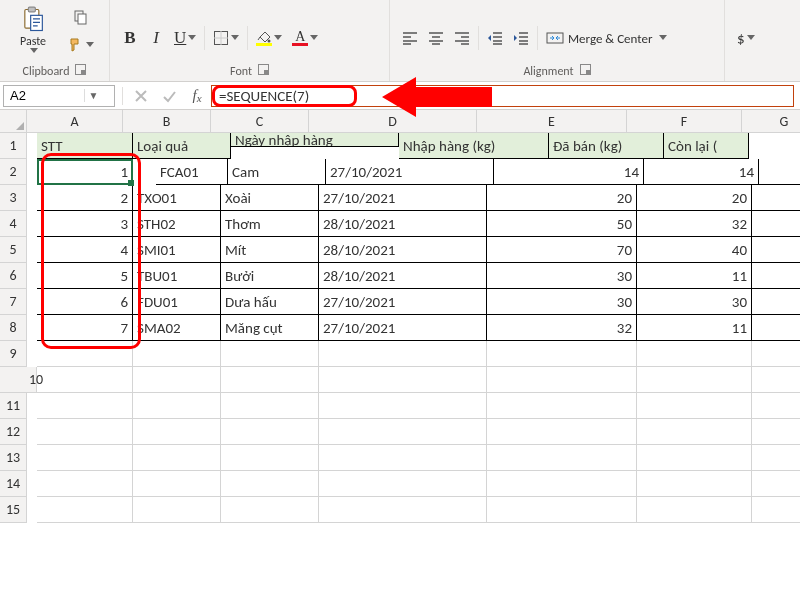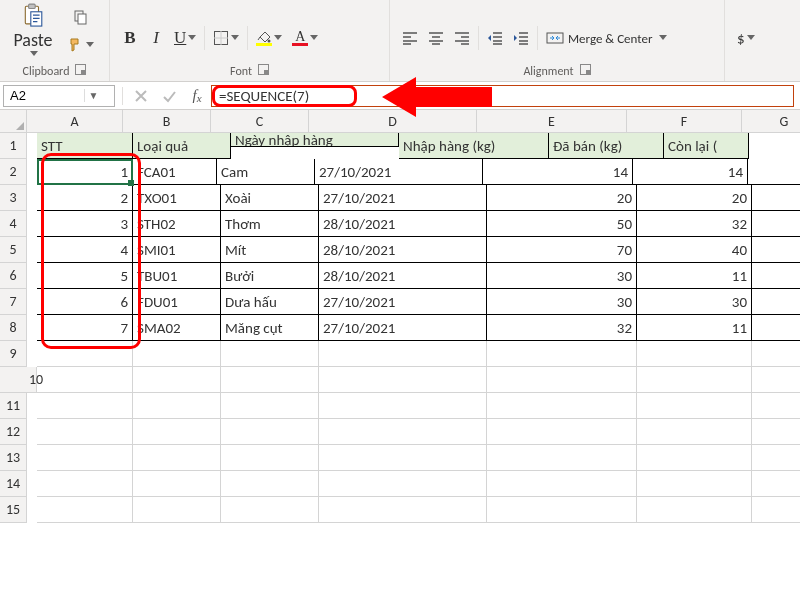--- a/index.html
+++ b/index.html
@@ -56,21 +56,21 @@
     display:inline-flex; align-items:center; justify-content:center;
     min-width:24px; height:24px; padding:0 4px;
     border-radius:3px; color:#333; cursor:default;
   }
   .rbtn svg { display:block; }
   .vsplit{width:1px;height:24px;background:#e1dfdd;margin:0 2px;}
   .paste-big {
     display:flex; flex-direction:column; align-items:center; justify-content:center;
     width:50px; height:54px; margin-top:-2px;
   }
-  .paste-big .lbl{font-size:18px;}
+  .paste-big .lbl{font-size:12px;}
   .chev-down{margin-left:2px;}
   .font-color-strip{width:16px;height:3px;background:#E81123;display:block;}
   .fill-color-strip{width:16px;height:3px;background:#FFFF00;display:block;}
 
   
   .fbar {
     display:flex; align-items:center; height:28px;
     border-bottom:1px solid #d2d0ce; background:#fff;
   }
   .namebox {
@@ -367,21 +367,21 @@
       <div class="gridrow hdr-row">
             <div class="cell" style="width: 96px; height: 26px;">STT</div>
             <div class="cell" style="width: 98px; height: 26px;">Loại quả</div>
             <div class="cell" style="width: 168px; height: 14px;">Ngày nhập hàng</div>
             <div class="cell" style="width: 150px; height: 26px;">Nhập hàng (kg)</div>
             <div class="cell" style="width: 115px; height: 26px;">Đã bán (kg)</div>
             <div class="cell" style="width: 85px; height: 26px;">Còn lại (</div>
           </div>
           <div class="gridrow data-row">
             <div class="cell num" style="width: 96px; height: 26px;">1</div>
-            <div class="cell" style="width: 84px; height: 26px;">FCA01</div>
+            <div class="cell" style="width: 72px; height: 26px; margin-left: 23px;">FCA01</div>
             <div class="cell" style="width: 98px; height: 26px;">Cam</div>
             <div class="cell" style="width: 168px; height: 26px;">27/10/2021</div>
             <div class="cell num" style="width: 150px; height: 26px;">14</div>
             <div class="cell num" style="width: 115px; height: 26px;">14</div>
             <div class="cell last" style="width: 85px; height: 26px;"></div>
           </div>
           <div class="gridrow data-row">
             <div class="cell num" style="width: 96px; height: 26px;">2</div>
             <div class="cell" style="width: 88px; height: 26px;">TXO01</div>
             <div class="cell" style="width: 98px; height: 26px;">Xoài</div>

